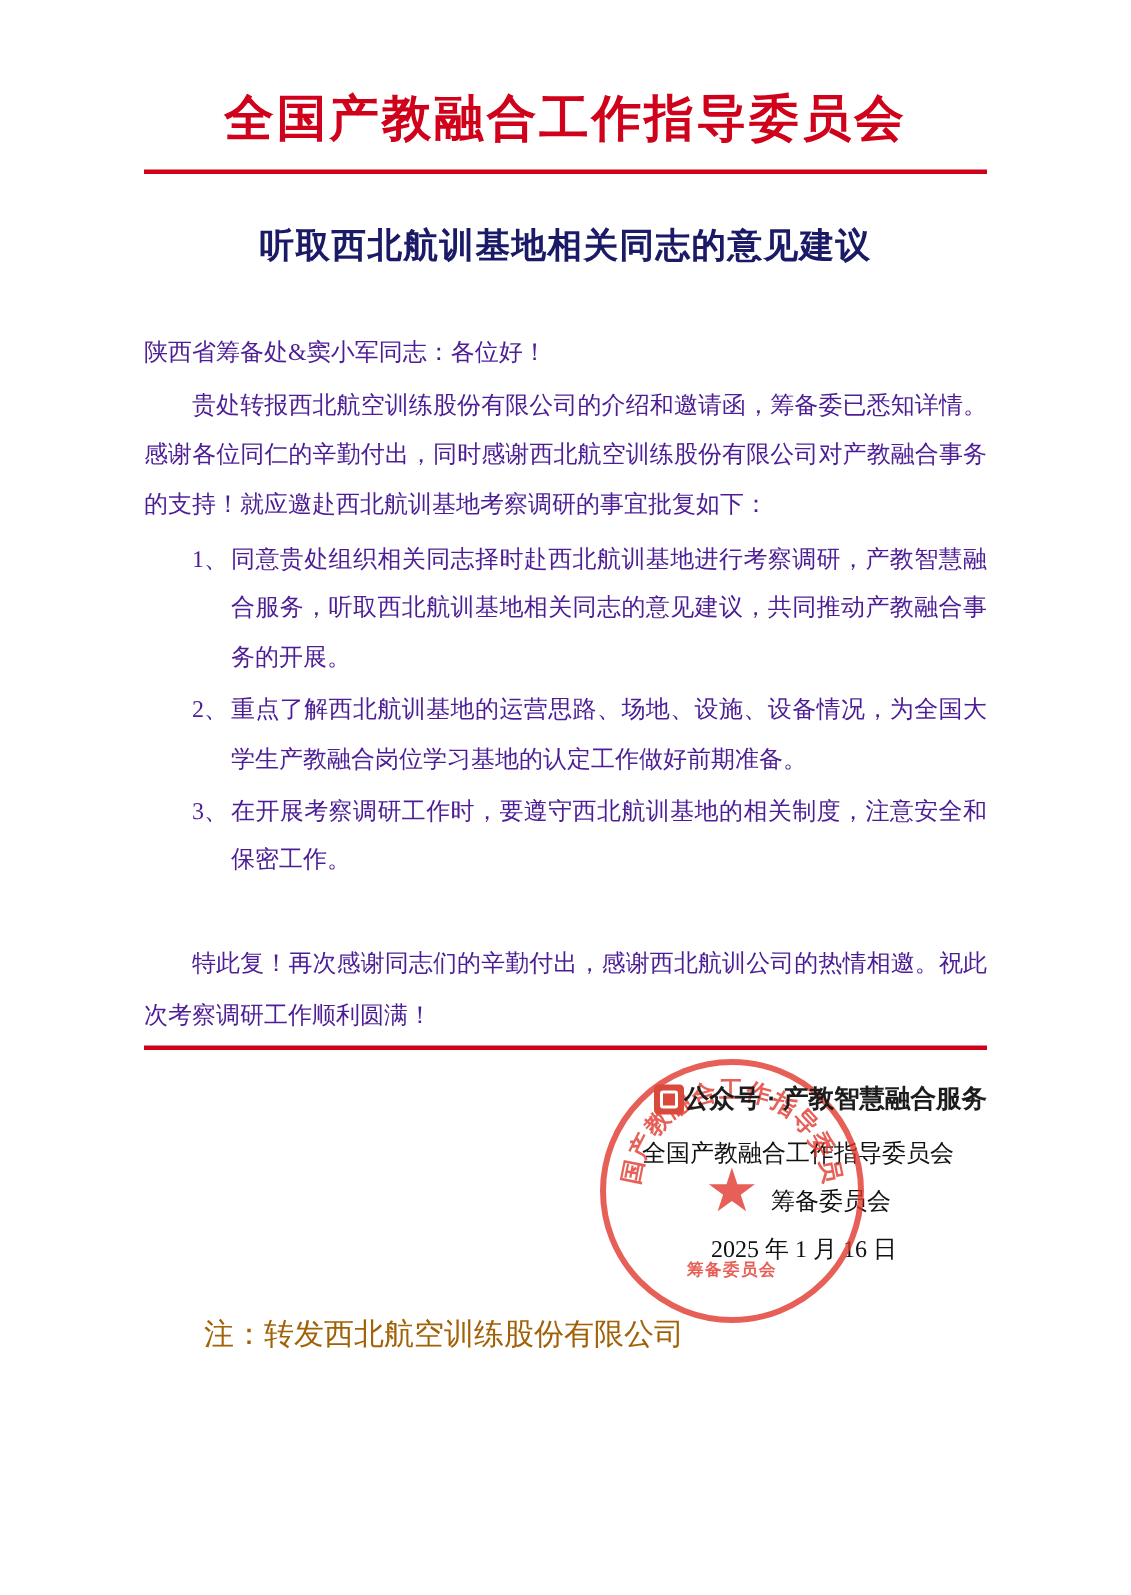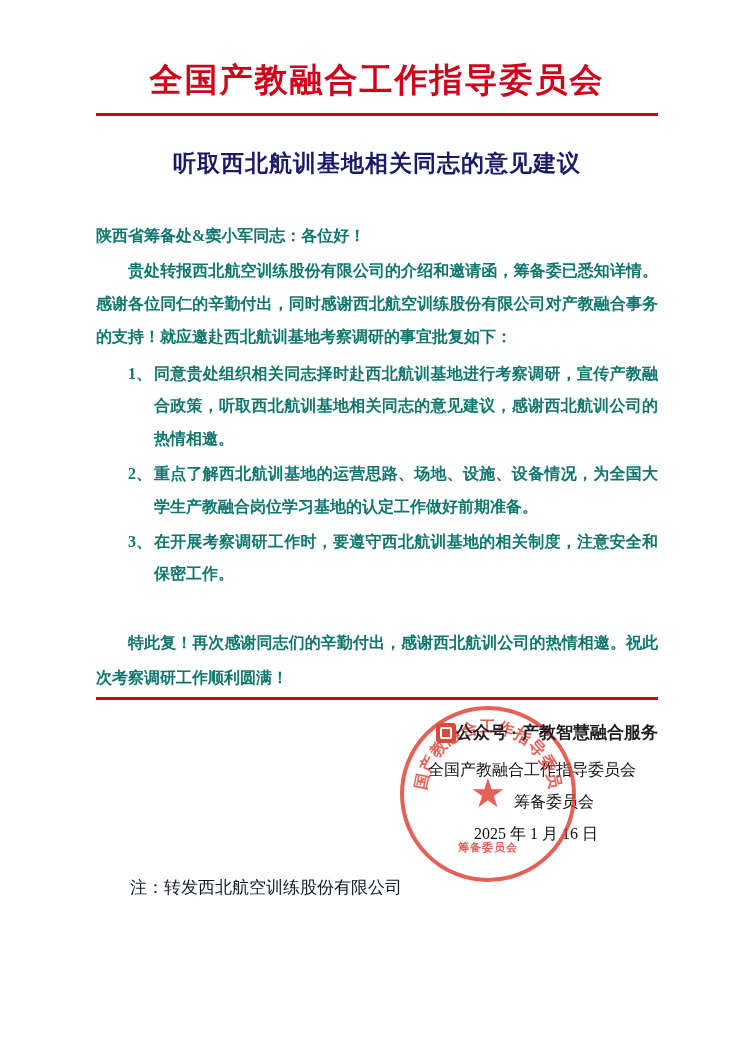--- a/index.html
+++ b/index.html
@@ -45,24 +45,23 @@
     font-size: 23px;
     color: #1a1a66;
     font-weight: bold;
     margin-top: 32px;
     line-height: 1.4;
     letter-spacing: 1px;
   }
   .body-text {
     margin-top: 40px;
     font-size: 16px;
-    color: #0f766e;
+    color: #4c1d95;
     line-height: 2.05;
     text-align: justify;
-    font-weight: bold;
   }
   .salutation {
     margin: 0 0 2px 0;
   }
   .para {
     margin: 0;
     text-indent: 2em;
   }
   .num-list {
     margin: 4px 0 0 0;
@@ -149,22 +148,22 @@
     width: 100%;
     bottom: 20px;
     text-align: center;
     color: #e0342a;
     font-size: 11px;
     font-weight: bold;
     letter-spacing: 1px;
   }
   .note {
     margin-top: 26px;
-    font-size: 17px;
-    color: #0f172a;
+    font-size: 20px;
+    color: #a16207;
     text-indent: 2em;
   }
   .footer-rule {
     position: absolute;
     left: 96px;
     right: 96px;
     bottom: 66px;
     height: 3px;
     background: #d0021b;
   }
@@ -211,21 +210,21 @@
     <div class="doc-subject">听取西北航训基地相关同志的意见建议</div>
   </div>
 
   <div class="body-text">
     <p class="salutation">陕西省筹备处&amp;窦小军同志：各位好！</p>
     <p class="para">贵处转报西北航空训练股份有限公司的介绍和邀请函，筹备委已悉知详情。感谢各位同仁的辛勤付出，同时感谢西北航空训练股份有限公司对产教融合事务的支持！就应邀赴西北航训基地考察调研的事宜批复如下：</p>
 
     <div class="num-list">
       <div class="num-item">
         <span class="num-marker">1、</span>
-        <span class="num-body">同意贵处组织相关同志择时赴西北航训基地进行考察调研，宣传产教融合政策，听取西北航训基地相关同志的意见建议，感谢西北航训公司的热情相邀。</span>
+        <span class="num-body">同意贵处组织相关同志择时赴西北航训基地进行考察调研，产教智慧融合服务，听取西北航训基地相关同志的意见建议，共同推动产教融合事务的开展。</span>
       </div>
       <div class="num-item">
         <span class="num-marker">2、</span>
         <span class="num-body">重点了解西北航训基地的运营思路、场地、设施、设备情况，为全国大学生产教融合岗位学习基地的认定工作做好前期准备。</span>
       </div>
       <div class="num-item">
         <span class="num-marker">3、</span>
         <span class="num-body">在开展考察调研工作时，要遵守西北航训基地的相关制度，注意安全和保密工作。</span>
       </div>
     </div>

